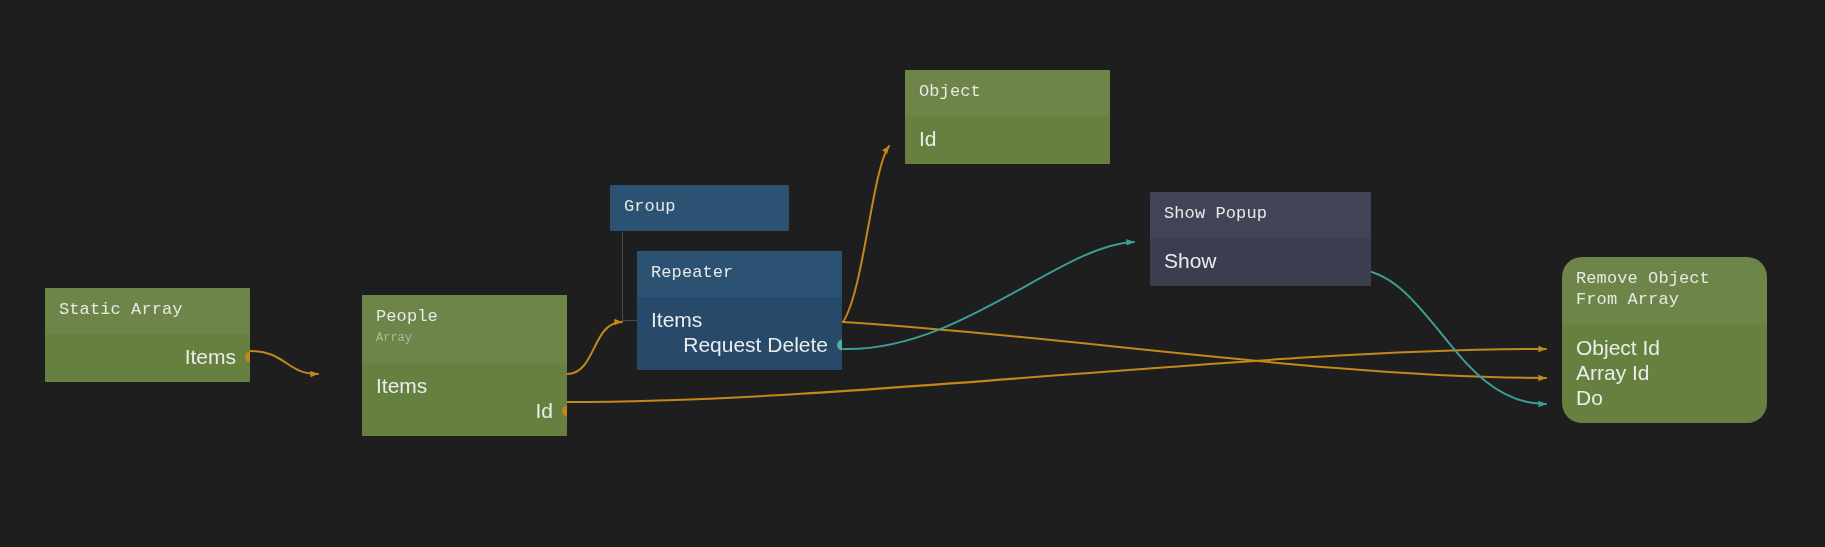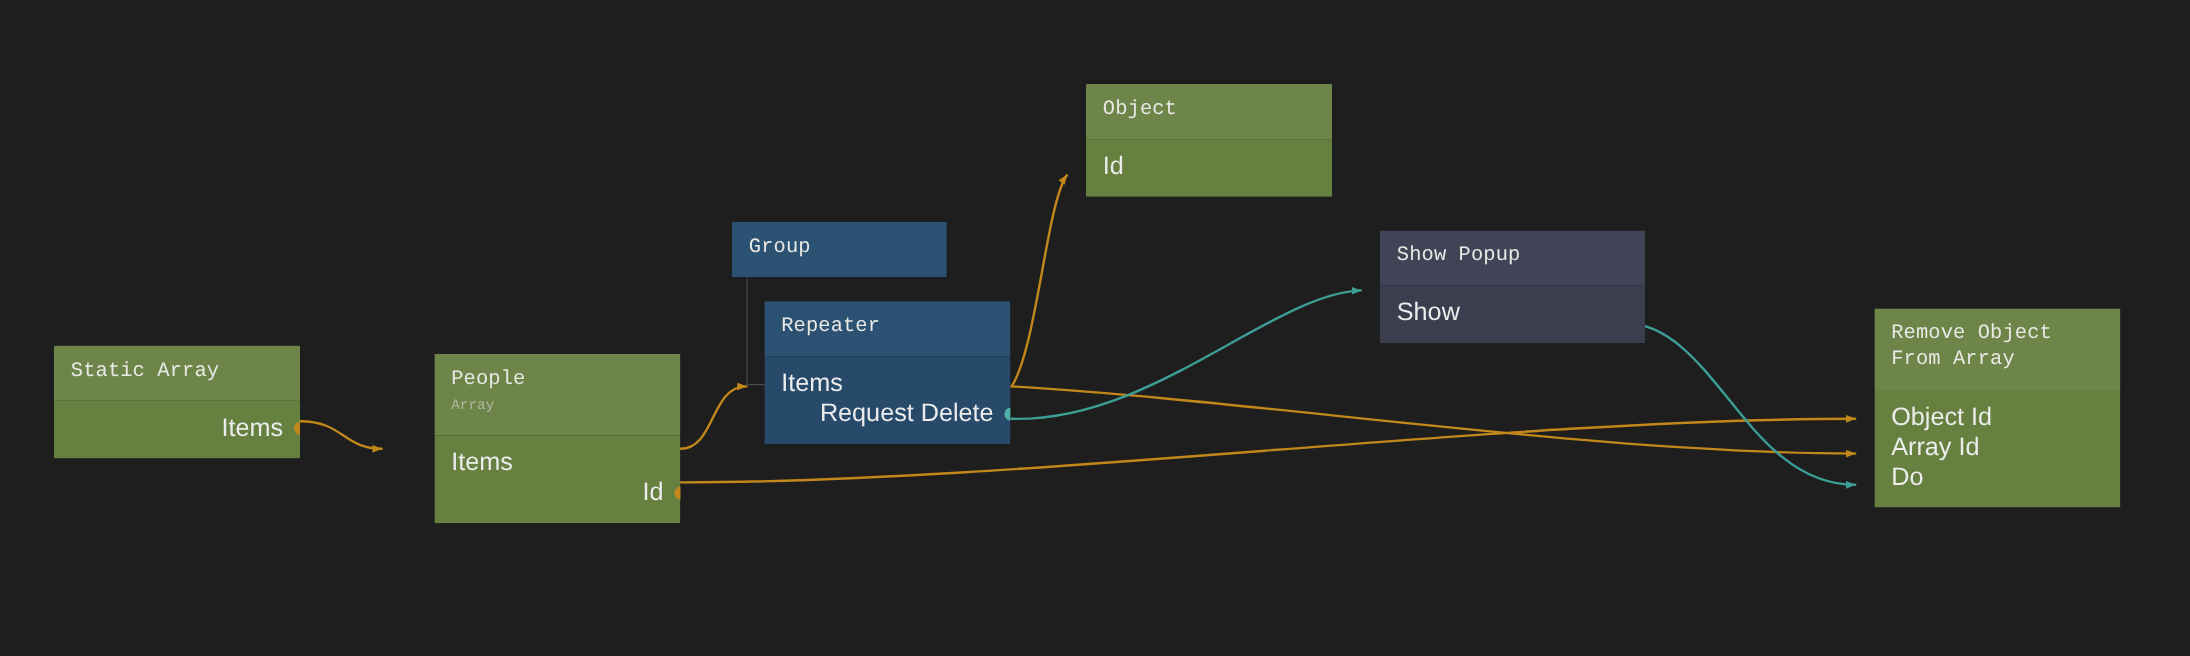--- a/index.html
+++ b/index.html
@@ -151,21 +151,21 @@
         </div>
       </div>
       <div class="node slate" style="left: 1150px; top: 168px; width: 221px; margin-top: 24px;">
         <div class="node-header" style="min-height: 46px;">
           <div class="node-title">Show Popup</div>
         </div>
         <div class="node-body">
           <div class="port-row in"><span>Show</span></div>
         </div>
       </div>
-      <div class="node green" style="left: 1562px; top: 257px; width: 205px;">
+      <div class="node green" style="left: 1562px; top: 257px; width: 205px; border-radius: 20px;">
         <div class="node-header" style="min-height: 68px;">
           <div class="node-title">Remove Object From Array</div>
         </div>
         <div class="node-body">
           <div class="port-row in"><span>Object Id</span></div>
           <div class="port-row in"><span>Array Id</span></div>
           <div class="port-row in"><span>Do</span></div>
         </div>
       </div>
     </div>

